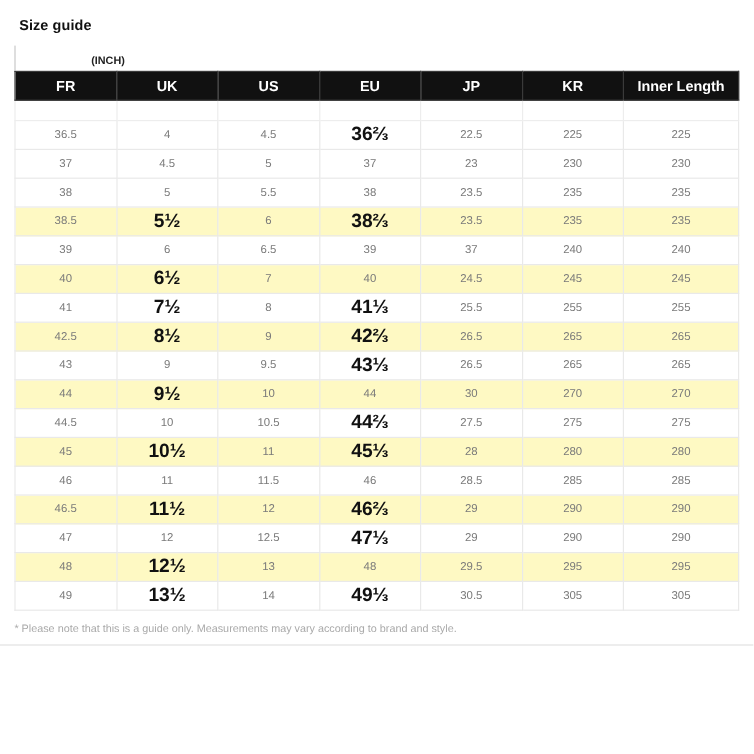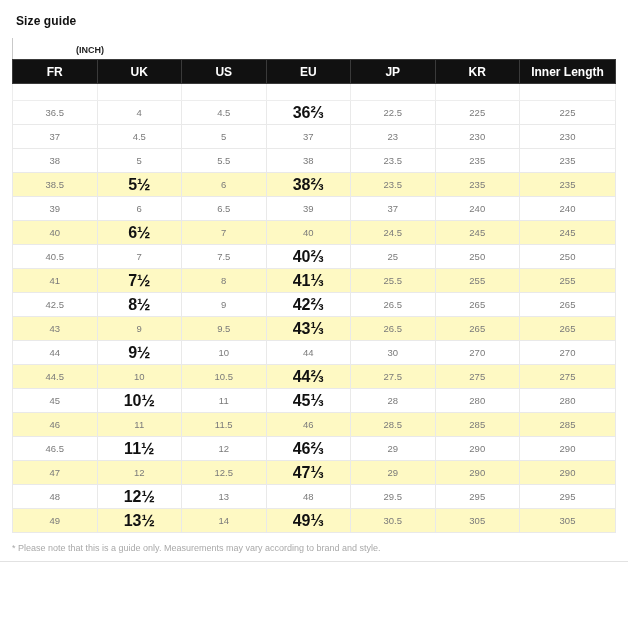--- a/index.html
+++ b/index.html
@@ -178,29 +178,20 @@
         <tr>
           <td>40</td>
           <td class="frac">6½</td>
           <td>7</td>
           <td>40</td>
           <td>24.5</td>
           <td>245</td>
           <td>245</td>
         </tr>
         <tr>
-          <td>40.5</td>
-          <td>7</td>
-          <td>7.5</td>
-          <td class="frac">40⅔</td>
-          <td>25</td>
-          <td>250</td>
-          <td>250</td>
-        </tr>
-        <tr>
           <td>41</td>
           <td class="frac">7½</td>
           <td>8</td>
           <td class="frac">41⅓</td>
           <td>25.5</td>
           <td>255</td>
           <td>255</td>
         </tr>
         <tr>
           <td>42.5</td>

